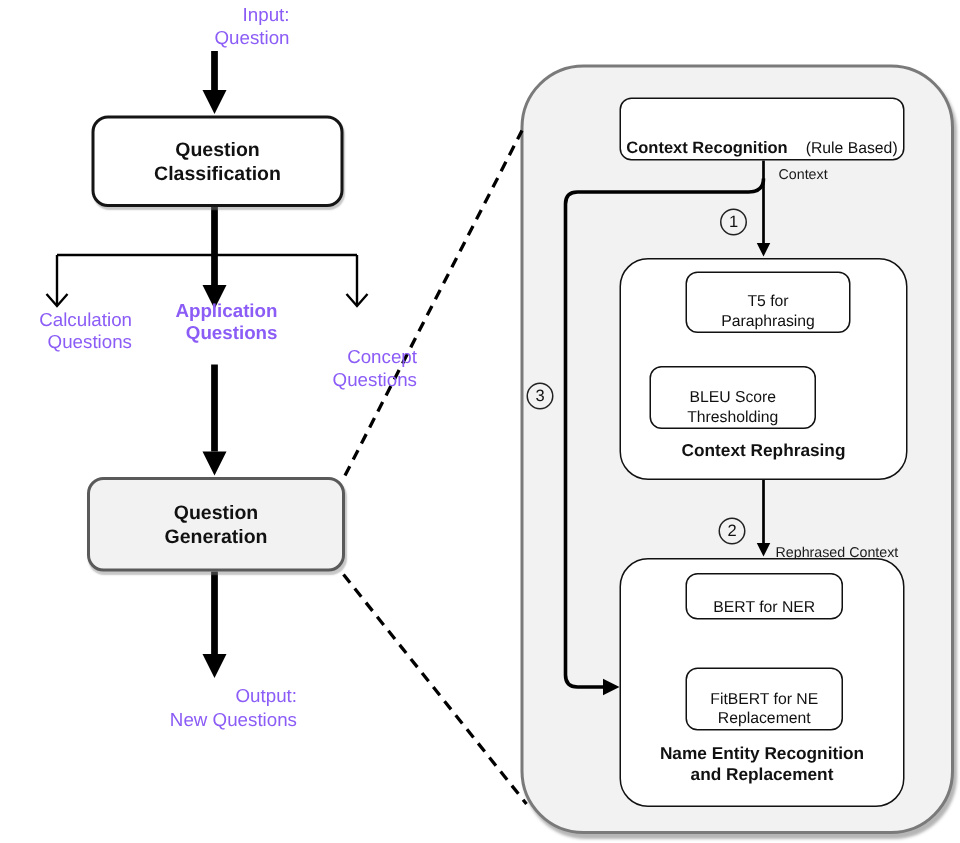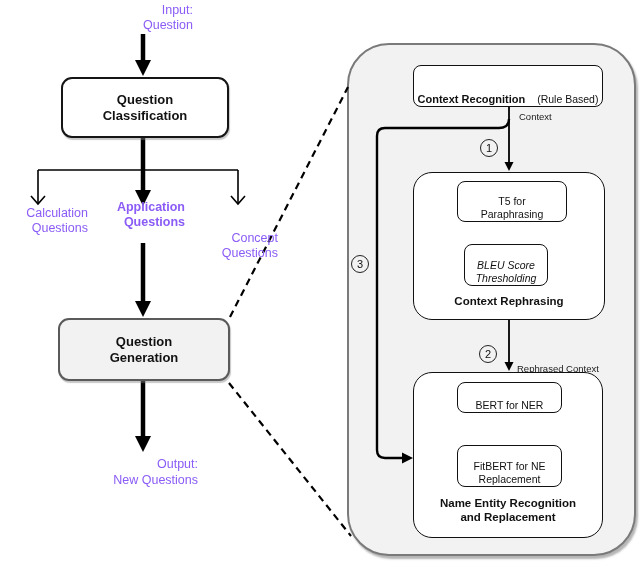--- a/index.html
+++ b/index.html
@@ -180,21 +180,21 @@
     <div class="psub">(Rule Based)</div>
   </div>
 
   <div class="edge-label" style="left:519px; top:111px;">Context</div>
 
   <div class="step-circle" style="left:480px; top:139px;">1</div>
 
   <div class="pcontainer" style="left:413px; top:172px; width:192px; height:148px;"></div>
   <div class="pbox" style="left:457px; top:181px; width:110px; height:41px;">T5 for
 Paraphrasing</div>
-  <div class="pbox" style="left:464px; top:244px; width:84px; height:42px;font-style:italic;">BLEU Score
+  <div class="pbox" style="left:433px; top:244px; width:111px; height:42px;">BLEU Score
 Thresholding</div>
   <div class="plabel" style="left:413px; top:294px; width:192px;">Context Rephrasing</div>
 
   <div class="edge-label" style="left:517px; top:336px;margin-top:27px;">Rephrased Context</div>
   <div class="step-circle" style="left:479px; top:345px;">2</div>
 
   <div class="pcontainer" style="left:413px; top:372px; width:190px; height:166px;"></div>
   <div class="pbox" style="left:457px; top:382px; width:105px; height:31px;">BERT for NER</div>
   <div class="pbox" style="left:457px; top:445px; width:105px; height:42px;">FitBERT for NE
 Replacement</div>

